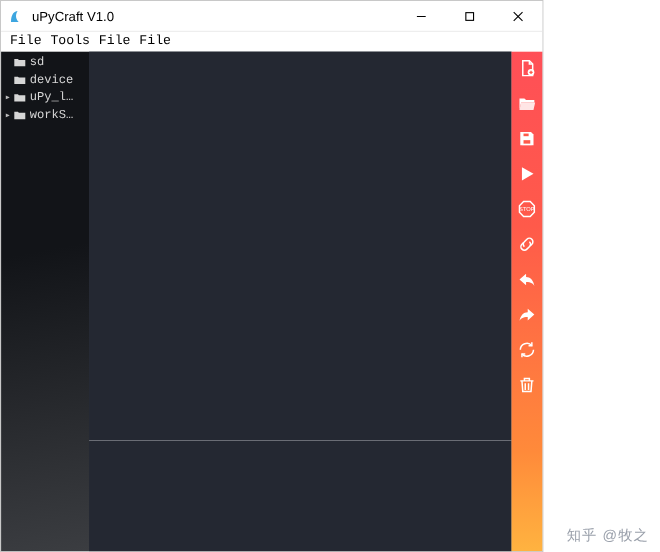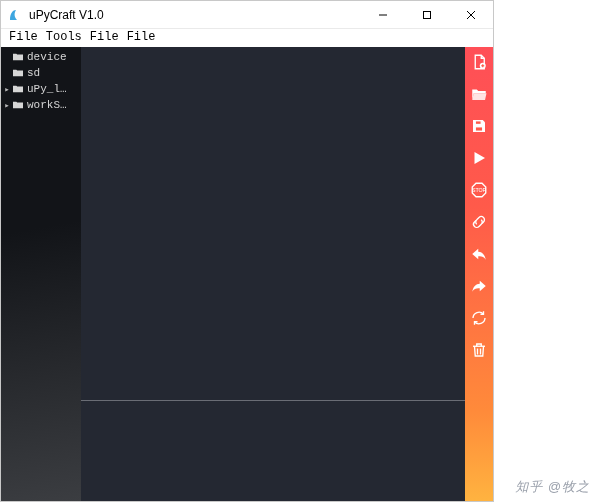--- a/index.html
+++ b/index.html
@@ -26,21 +26,21 @@
   .center { flex: 1 1 auto; display:flex; flex-direction:column; background:#242832; }
   .editor { flex: 1 1 auto; background:#242832; }
   .divider { height: 1px; background:#6a6d75; }
   .output { height: 100px; background:#242832; }
   
   .toolbar { width: 28px; background: linear-gradient(180deg, #ff4f57 0%, #ff5a4a 35%, #ff8a3a 80%, #ffb340 100%); display:flex; flex-direction:column; align-items:center; padding-top:4px; gap:10px; }
   .tbtn { width:22px; height:22px; display:flex; align-items:center; justify-content:center; color:#fff; cursor:pointer; }
   .tbtn svg { width:18px; height:18px; stroke:#fff; fill:none; stroke-width:1.8; }
   .tbtn svg .filled { fill:#fff; stroke:none; }
   
-  .watermark { position:absolute; right:10px; bottom:6px; color:#9aa0ab; font-family:"Microsoft YaHei", sans-serif; font-size:13px; letter-spacing:1px; pointer-events:none;font-style:italic; }
+  .watermark { position:absolute; right:10px; bottom:6px; color:#9aa0ab; font-family:"Microsoft YaHei", sans-serif; font-size:13px; letter-spacing:1px; pointer-events:none; }
   .wrap { position:relative; width:600px; height:502px; }
 </style>
 </head>
 <body>
 <div class="wrap">
 
 <div class="window">
 
   <div class="titlebar">
     <span class="app-icon">
@@ -78,30 +78,30 @@
   <div class="client">
 
     <div class="sidebar">
       <div class="tree-row">
         <span class="arrow"></span>
         <span class="folder">
               <svg viewBox="0 0 14 12" width="12" height="10">
                 <path class="filled" fill="#d6d6d6" d="M1 2h4l1 1h7v7H1z"></path>
               </svg>
             </span>
+        <span class="label">sd</span>
+      </div>
+      <div class="tree-row">
+        <span class="arrow"></span>
+        <span class="folder">
+              <svg viewBox="0 0 14 12" width="12" height="10">
+                <path class="filled" fill="#d6d6d6" d="M1 2h4l1 1h7v7H1z"></path>
+              </svg>
+            </span>
         <span class="label">device</span>
-      </div>
-      <div class="tree-row">
-        <span class="arrow"></span>
-        <span class="folder">
-              <svg viewBox="0 0 14 12" width="12" height="10">
-                <path class="filled" fill="#d6d6d6" d="M1 2h4l1 1h7v7H1z"></path>
-              </svg>
-            </span>
-        <span class="label">sd</span>
       </div>
       <div class="tree-row">
         <span class="arrow">▸</span>
         <span class="folder">
               <svg viewBox="0 0 14 12" width="12" height="10">
                 <path class="filled" fill="#d6d6d6" d="M1 2h4l1 1h7v7H1z"></path>
               </svg>
             </span>
         <span class="label">uPy_l…</span>
       </div>

